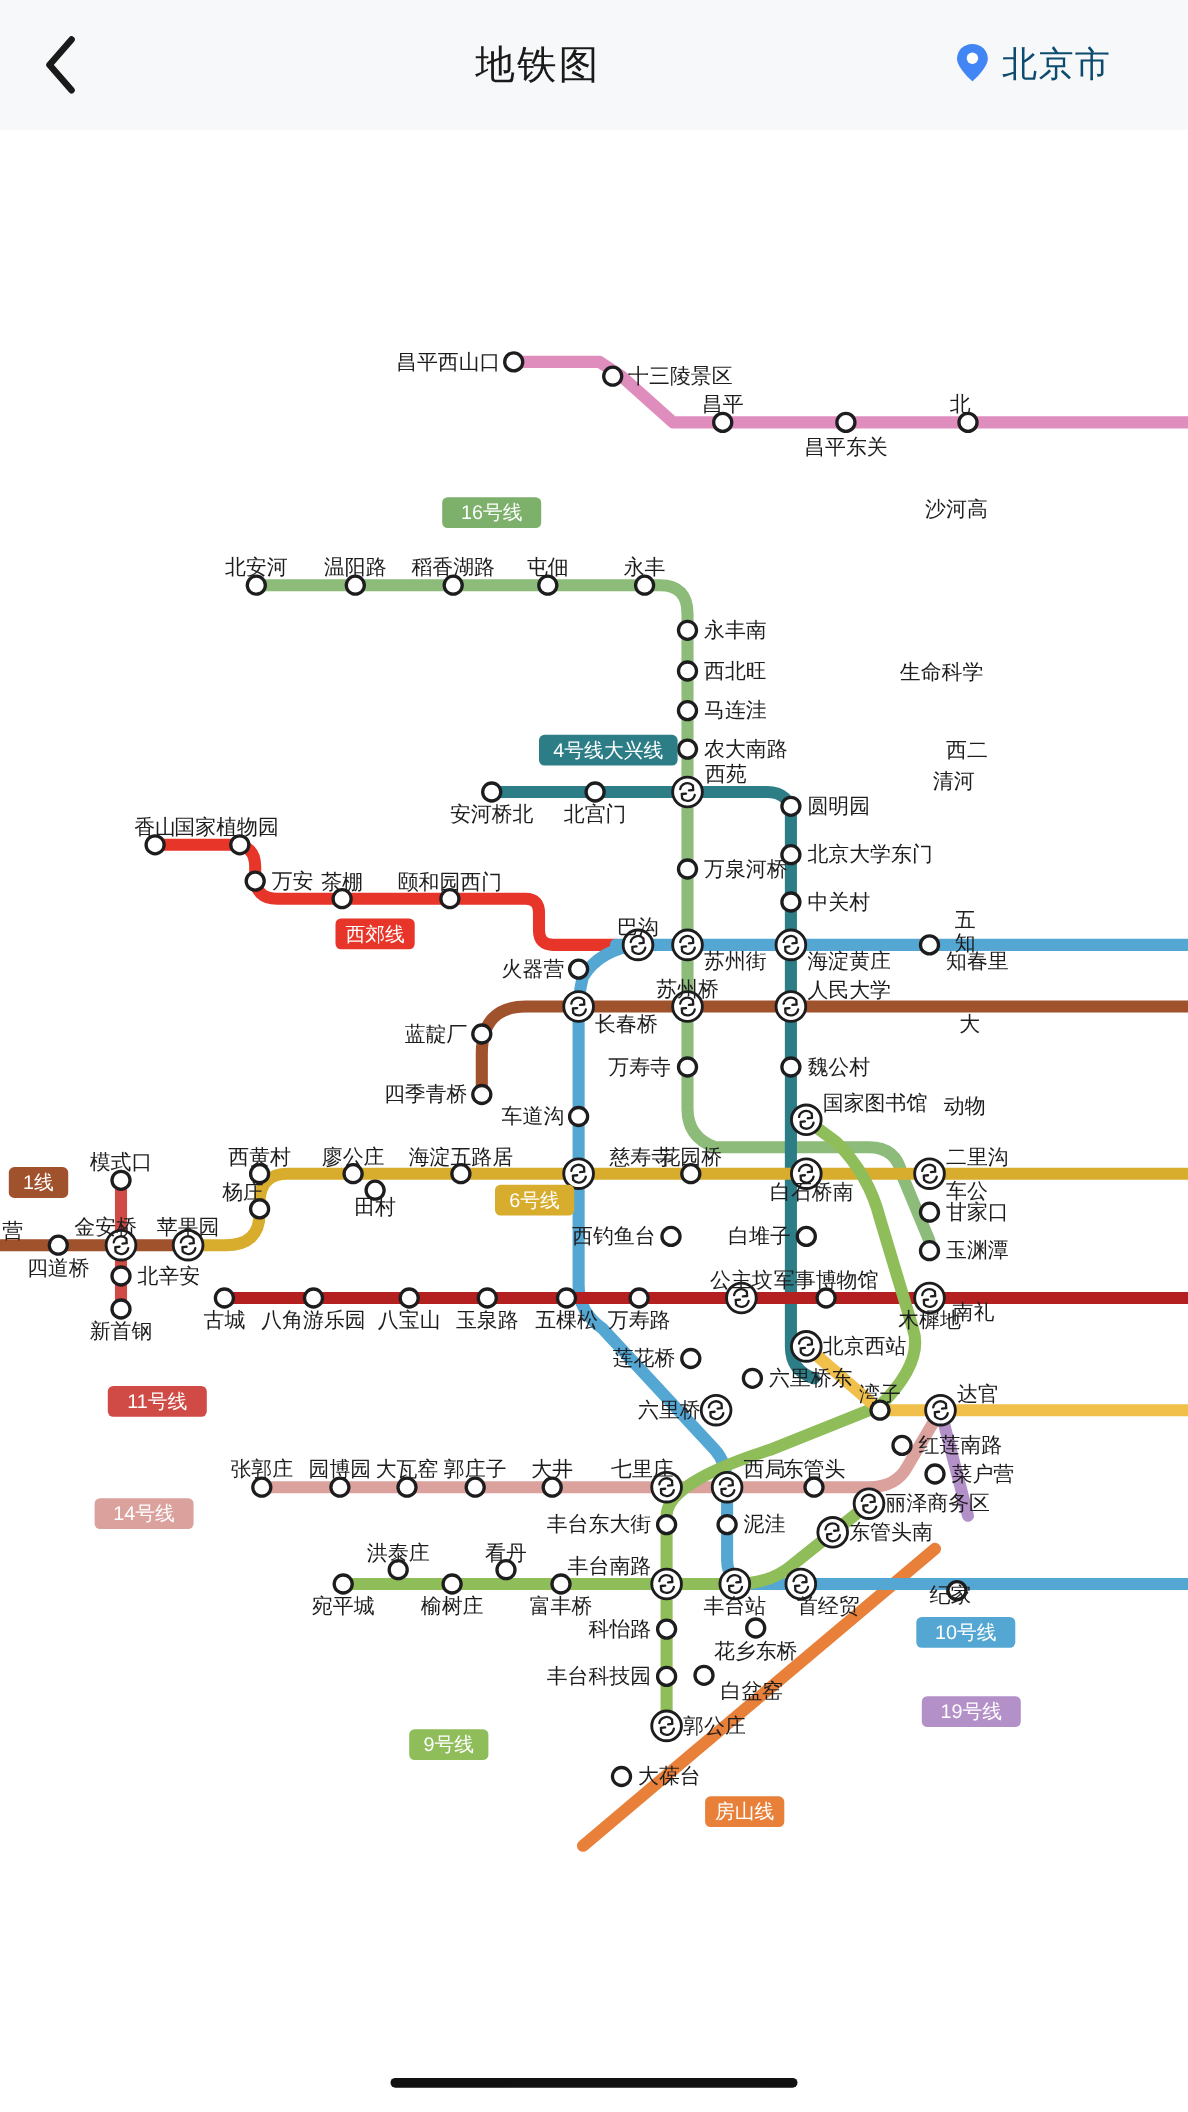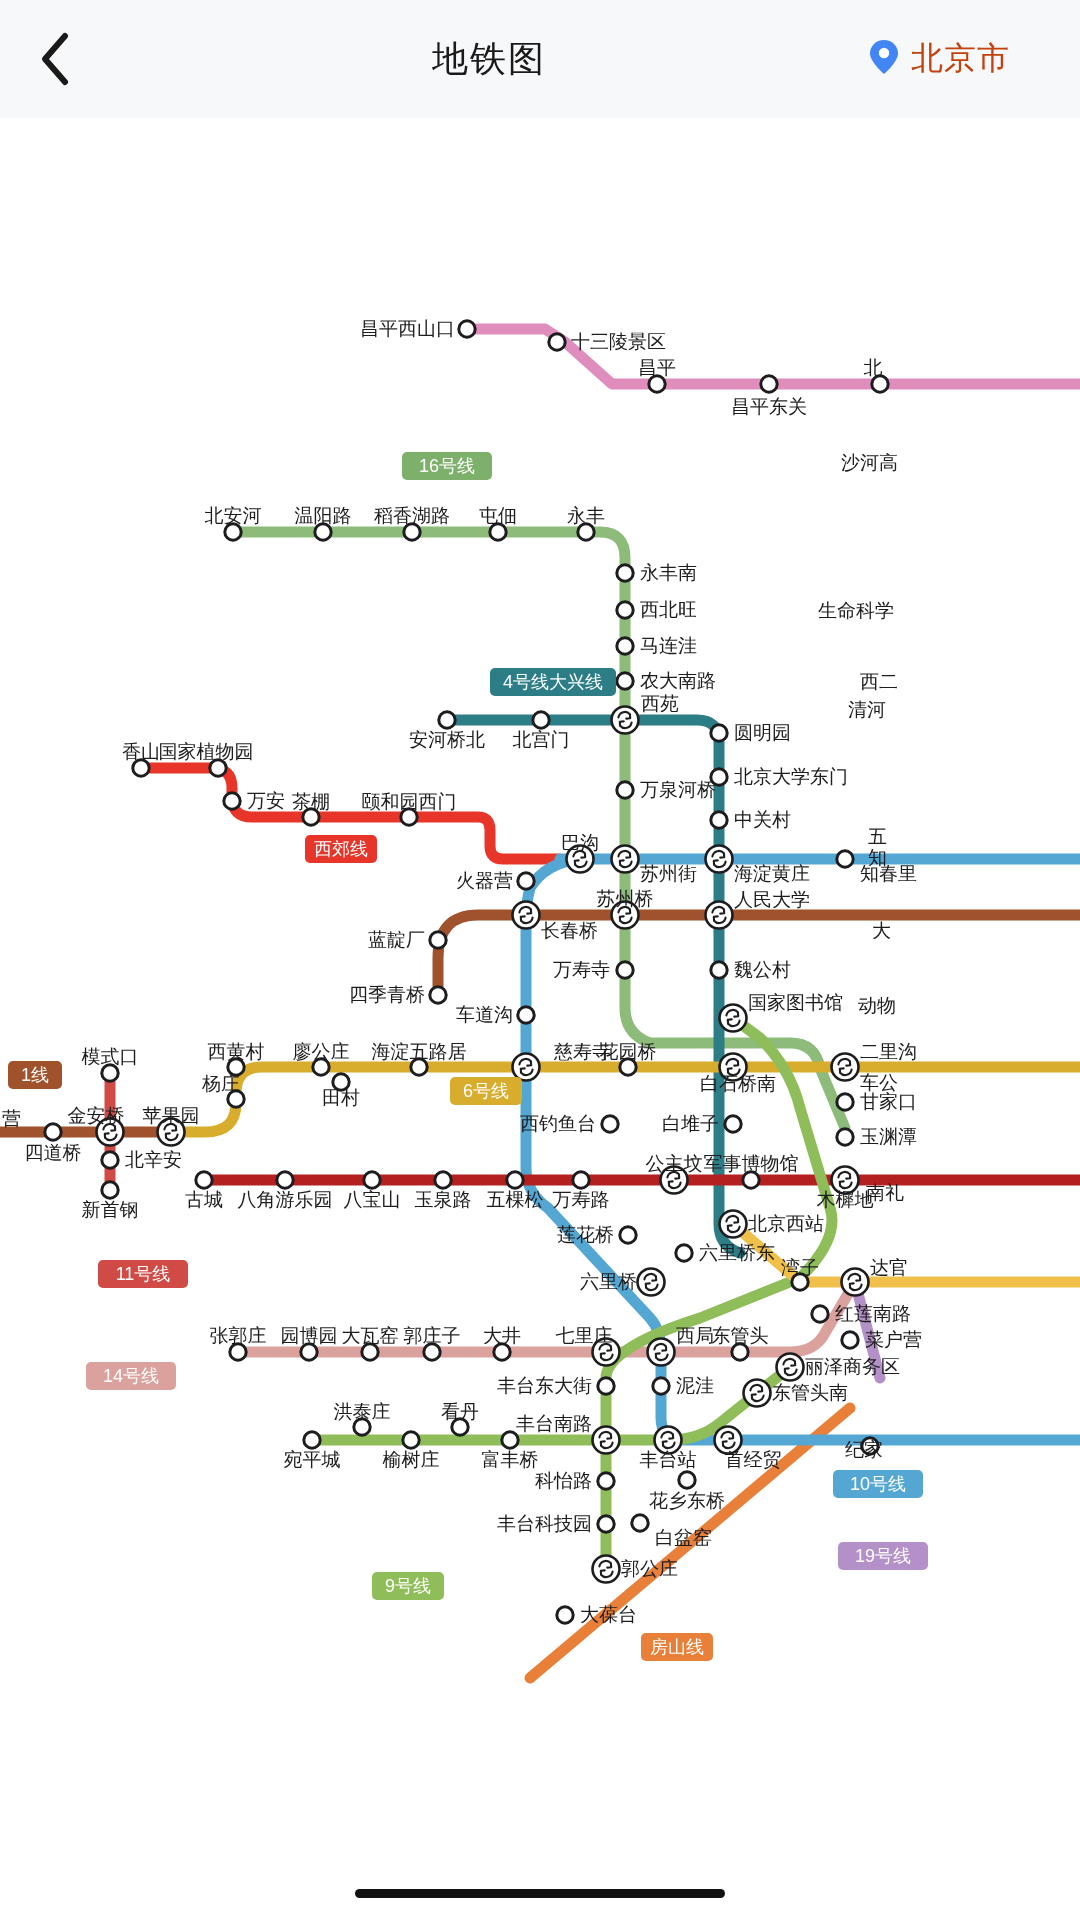--- a/index.html
+++ b/index.html
@@ -11,21 +11,21 @@
   
   #header { position:absolute; top:0; left:0; width:1080px; height:118px;
     background:#f7f8f9; display:flex; align-items:center; z-index:40; }
   #back-btn { width:110px; height:118px; display:flex; align-items:center;
     justify-content:center; cursor:pointer; }
   #back-btn svg { display:block; }
   #title { flex:1; text-align:center; font-size:36px; color:#1a1a1a;
     letter-spacing:2px; font-weight:400; }
   #city-btn { display:flex; align-items:center; gap:11px; padding-right:70px;
     cursor:pointer; }
-  #city-label { font-size:32px; color:#c2410c; letter-spacing:1px; }
+  #city-label { font-size:32px; color:#0c4a6e; letter-spacing:1px; }
 
   
   #map-wrap { position:absolute; top:118px; left:0; width:1080px; height:1802px;
     background:#fff; overflow:hidden;text-decoration:underline; }
   #map-svg { display:block; }
 
   
   .stn-label { font-family:"Liberation Sans","DejaVu Sans",sans-serif;
     font-size:19px; fill:#1d1d1f; }
 

